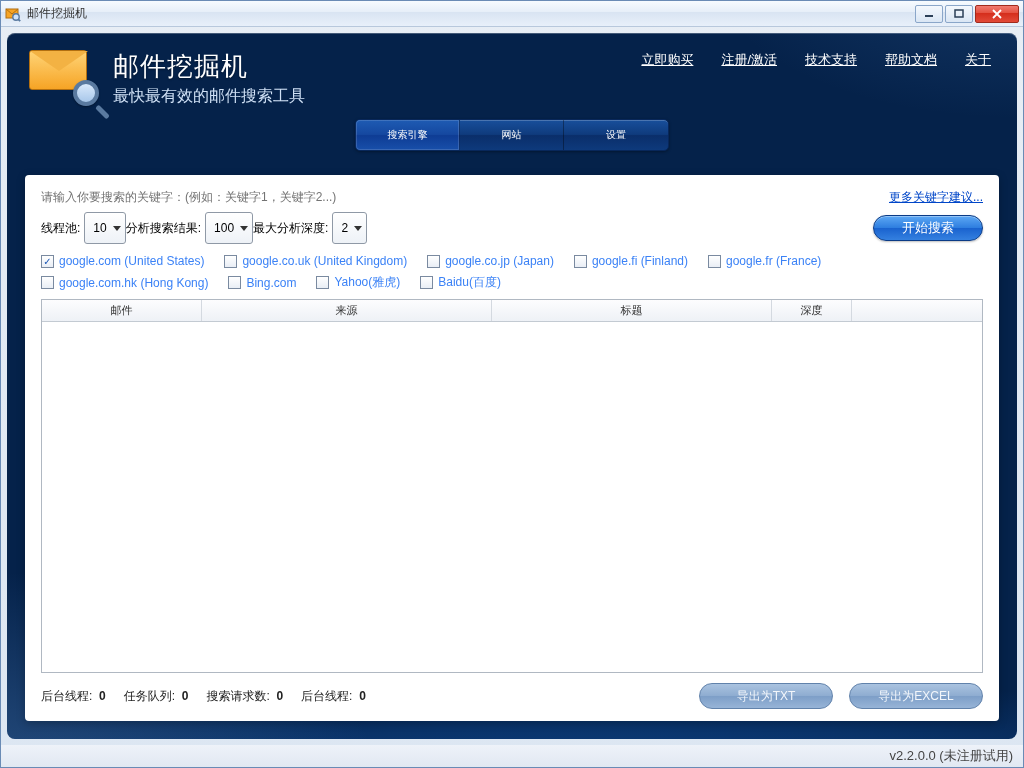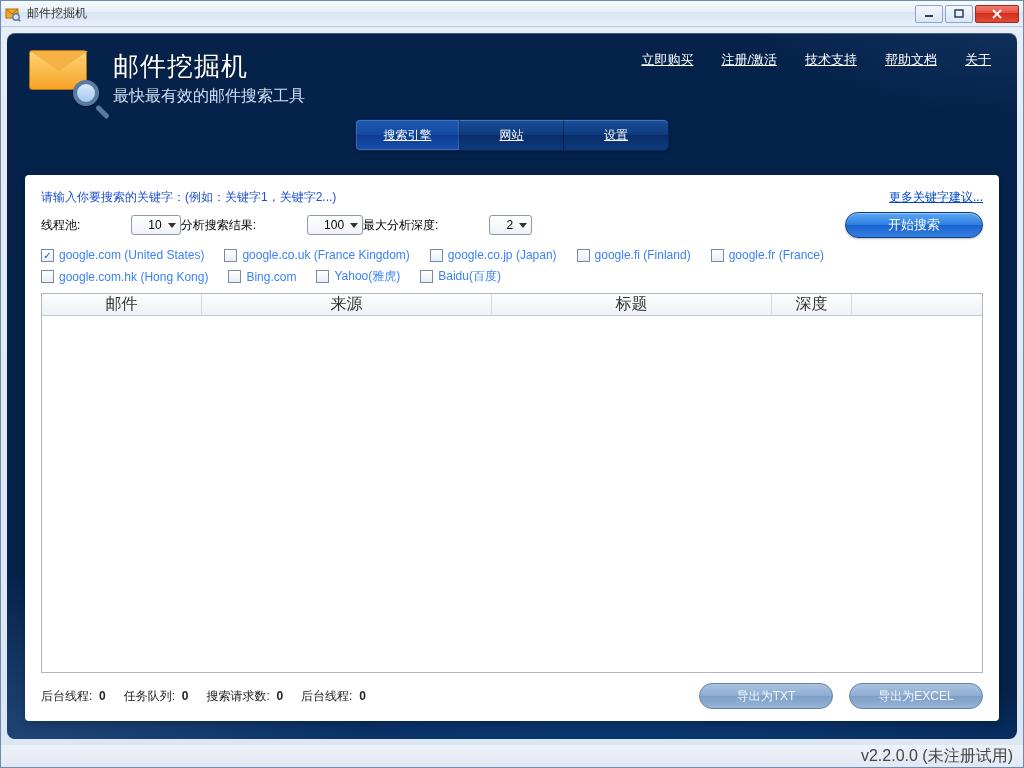--- a/index.html
+++ b/index.html
@@ -158,24 +158,23 @@
   border: 1px solid #08275a;
   border-radius: 5px;
   box-shadow: inset 0 1px 0 rgba(255,255,255,0.22), 0 1px 3px rgba(0,0,0,0.35);
 }
 .tab {
   width: 104px;
   display: flex;
   align-items: center;
   justify-content: center;
   color: #fff;
-  font-size: 12px;
+  font-size: 10px;
   border-right: 1px solid rgba(0,0,0,0.35);
   cursor: pointer;
-  text-decoration: underline;
 }
 .tab:last-child { border-right: none; }
 .tab.selected {
   background: linear-gradient(to bottom, #1e5bb3 0%, #1548a0 48%, #0e3c94 52%, #184faa 100%);
   box-shadow: inset 0 0 0 1px rgba(255,255,255,0.15);
   border-radius: 4px 0 0 4px;
 }
 
 
 .content-panel {
@@ -189,21 +188,21 @@
   flex-direction: column;
   position: relative;
   z-index: 1;
   box-shadow: 0 2px 8px rgba(0,0,0,0.25);
 }
 .prompt-row {
   display: flex;
   align-items: baseline;
   margin-bottom: 6px;
 }
-.prompt-text { color: #1d4ed8; }
+.prompt-text { color: #737373; }
 .more-link { margin-left: auto; color: #0046c8; text-decoration: underline; cursor: pointer; }
 
 .keyword-wrap {
   position: relative;
   margin-bottom: 12px;
 }
 .keyword-box {
   width: 100%;
   height: 56px;
   border: 1px solid #a8a8a8;
@@ -235,38 +234,37 @@
   display: flex;
   align-items: center;
   margin-bottom: 10px;
 }
 .opt { display: flex; align-items: center; gap: 4px; }
 .dropdown {
   display: inline-flex;
   align-items: center;
   border: 1px solid #8f99a6;
   background: linear-gradient(#fff,#eef2f7);
-  height: 20px;
-  padding: 0 4px 0 16px;
+  height: 32px;
+  padding: 0 4px 0 8px;
   border-radius: 3px;
   cursor: pointer;
   min-width: 30px;
   justify-content: space-between;
-  margin-left: 47px;
 }
 .dropdown .caret {
   margin-left: 6px;
   width: 0; height: 0;
   border-left: 4px solid transparent;
   border-right: 4px solid transparent;
   border-top: 5px solid #333;
 }
 .start-btn {
   margin-left: auto;
-  width: 138px;
+  width: 110px;
   height: 26px;
   border-radius: 13px;
   border: 1px solid #0b3b86;
   background: linear-gradient(to bottom, #5da8f4 0%, #2f7fe0 48%, #1a63cf 52%, #3480e0 100%);
   color: #fff;
   font-size: 13px;
   display: flex;
   align-items: center;
   justify-content: center;
   cursor: pointer;
@@ -311,21 +309,21 @@
   height: 22px;
   background: linear-gradient(#fdfdfe,#eef1f6);
   border-bottom: 1px solid #c3cad2;
 }
 .gh {
   border-right: 1px solid #d4d9e0;
   display: flex;
   align-items: center;
   justify-content: center;
   color: #333;
-  font-size: 16px;
+  font-size: 11px;
   cursor: pointer;
 }
 .gh.c1 { width: 160px; }
 .gh.c2 { width: 290px; }
 .gh.c3 { flex: 1; }
 .gh.c4 { width: 80px; }
 .gh.c5 { width: 130px; border-right: none; }
 .grid-body { flex: 1; background: #fff; overflow: auto; }
 
 .status-row {
@@ -352,21 +350,21 @@
 
 
 .footer-bar {
   height: 22px;
   display: flex;
   align-items: center;
   justify-content: flex-end;
   padding: 0 10px;
   background: linear-gradient(#eef2f9,#e1e8f2);
   color: #444;
-  font-size: 16px;
+  font-size: 13px;
 }
 </style>
 </head>
 <body>
 
 <div class="window">
 
   <div class="titlebar">
     <span class="titlebar-icon">
       <svg width="16" height="16" viewBox="0 0 16 16">
@@ -461,21 +459,21 @@
         <div class="start-btn">开始搜索</div>
       </div>
 
       <div class="engines" id="engines">
           <label class="engine">
             <span class="chk checked"></span>
             <span>google.com (United States)</span>
           </label>
           <label class="engine">
             <span class="chk"></span>
-            <span>google.co.uk (France Kingdom)</span>
+            <span>google.co.uk (United Kingdom)</span>
           </label>
           <label class="engine">
             <span class="chk"></span>
             <span>google.co.jp (Japan)</span>
           </label>
           <label class="engine">
             <span class="chk"></span>
             <span>google.fi (Finland)</span>
           </label>
           <label class="engine">

